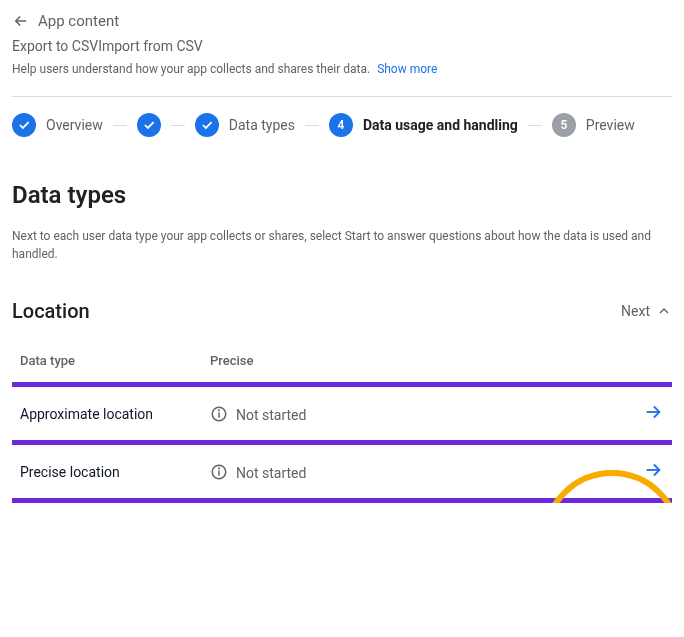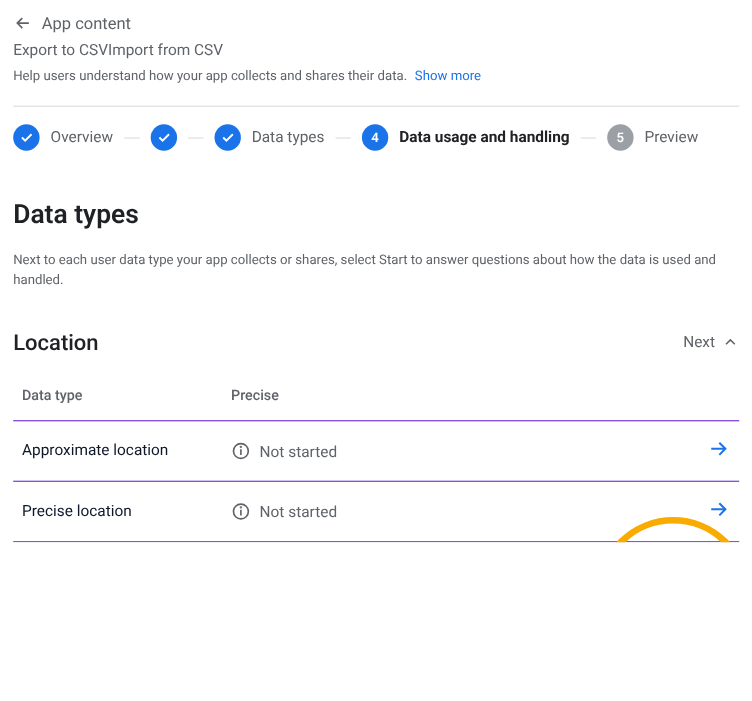--- a/index.html
+++ b/index.html
@@ -114,21 +114,21 @@
     }
     .table {
       width: 100%;
       margin-top: 16px;
     }
     .table-head, .table-row {
       display: grid;
       grid-template-columns: 190px 1fr 60px;
       align-items: center;
       padding: 14px 8px;
-      border-bottom: 1px solid #6d28d9;
+      border-bottom: 5px solid #6d28d9;
       font-size: 14px;
     }
     .table-head {
       color: #5f6368;
       font-size: 13px;
       font-weight: 500;
     }
     .table-row .data-type { color: #0f172a; }
     .status-cell {
       display: flex;

